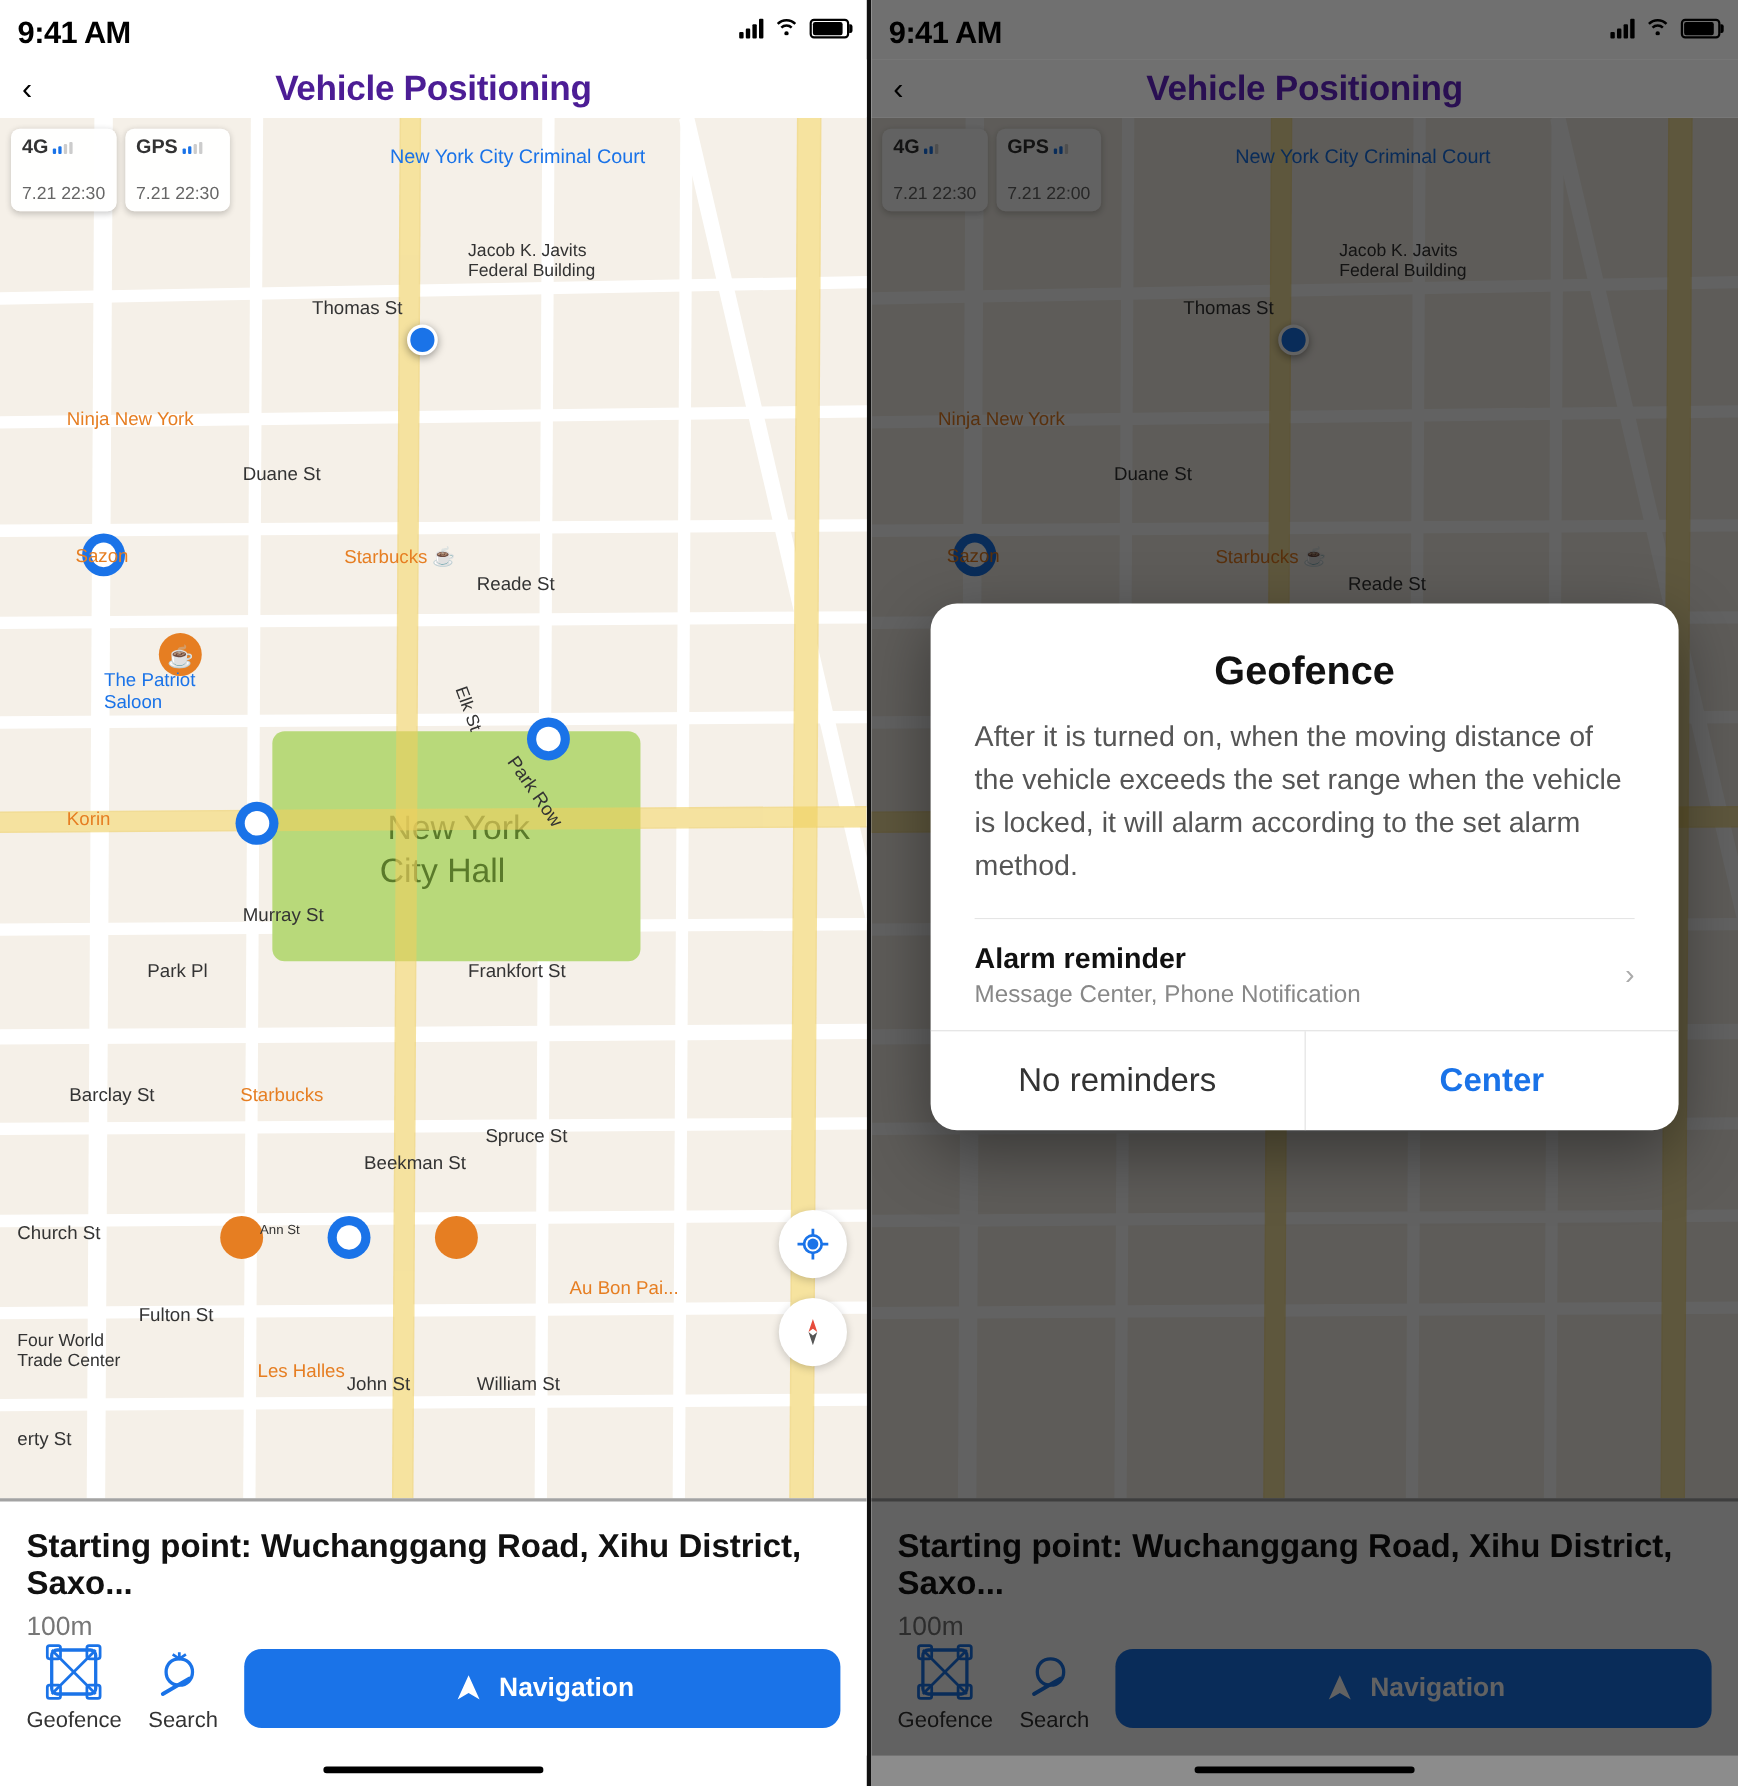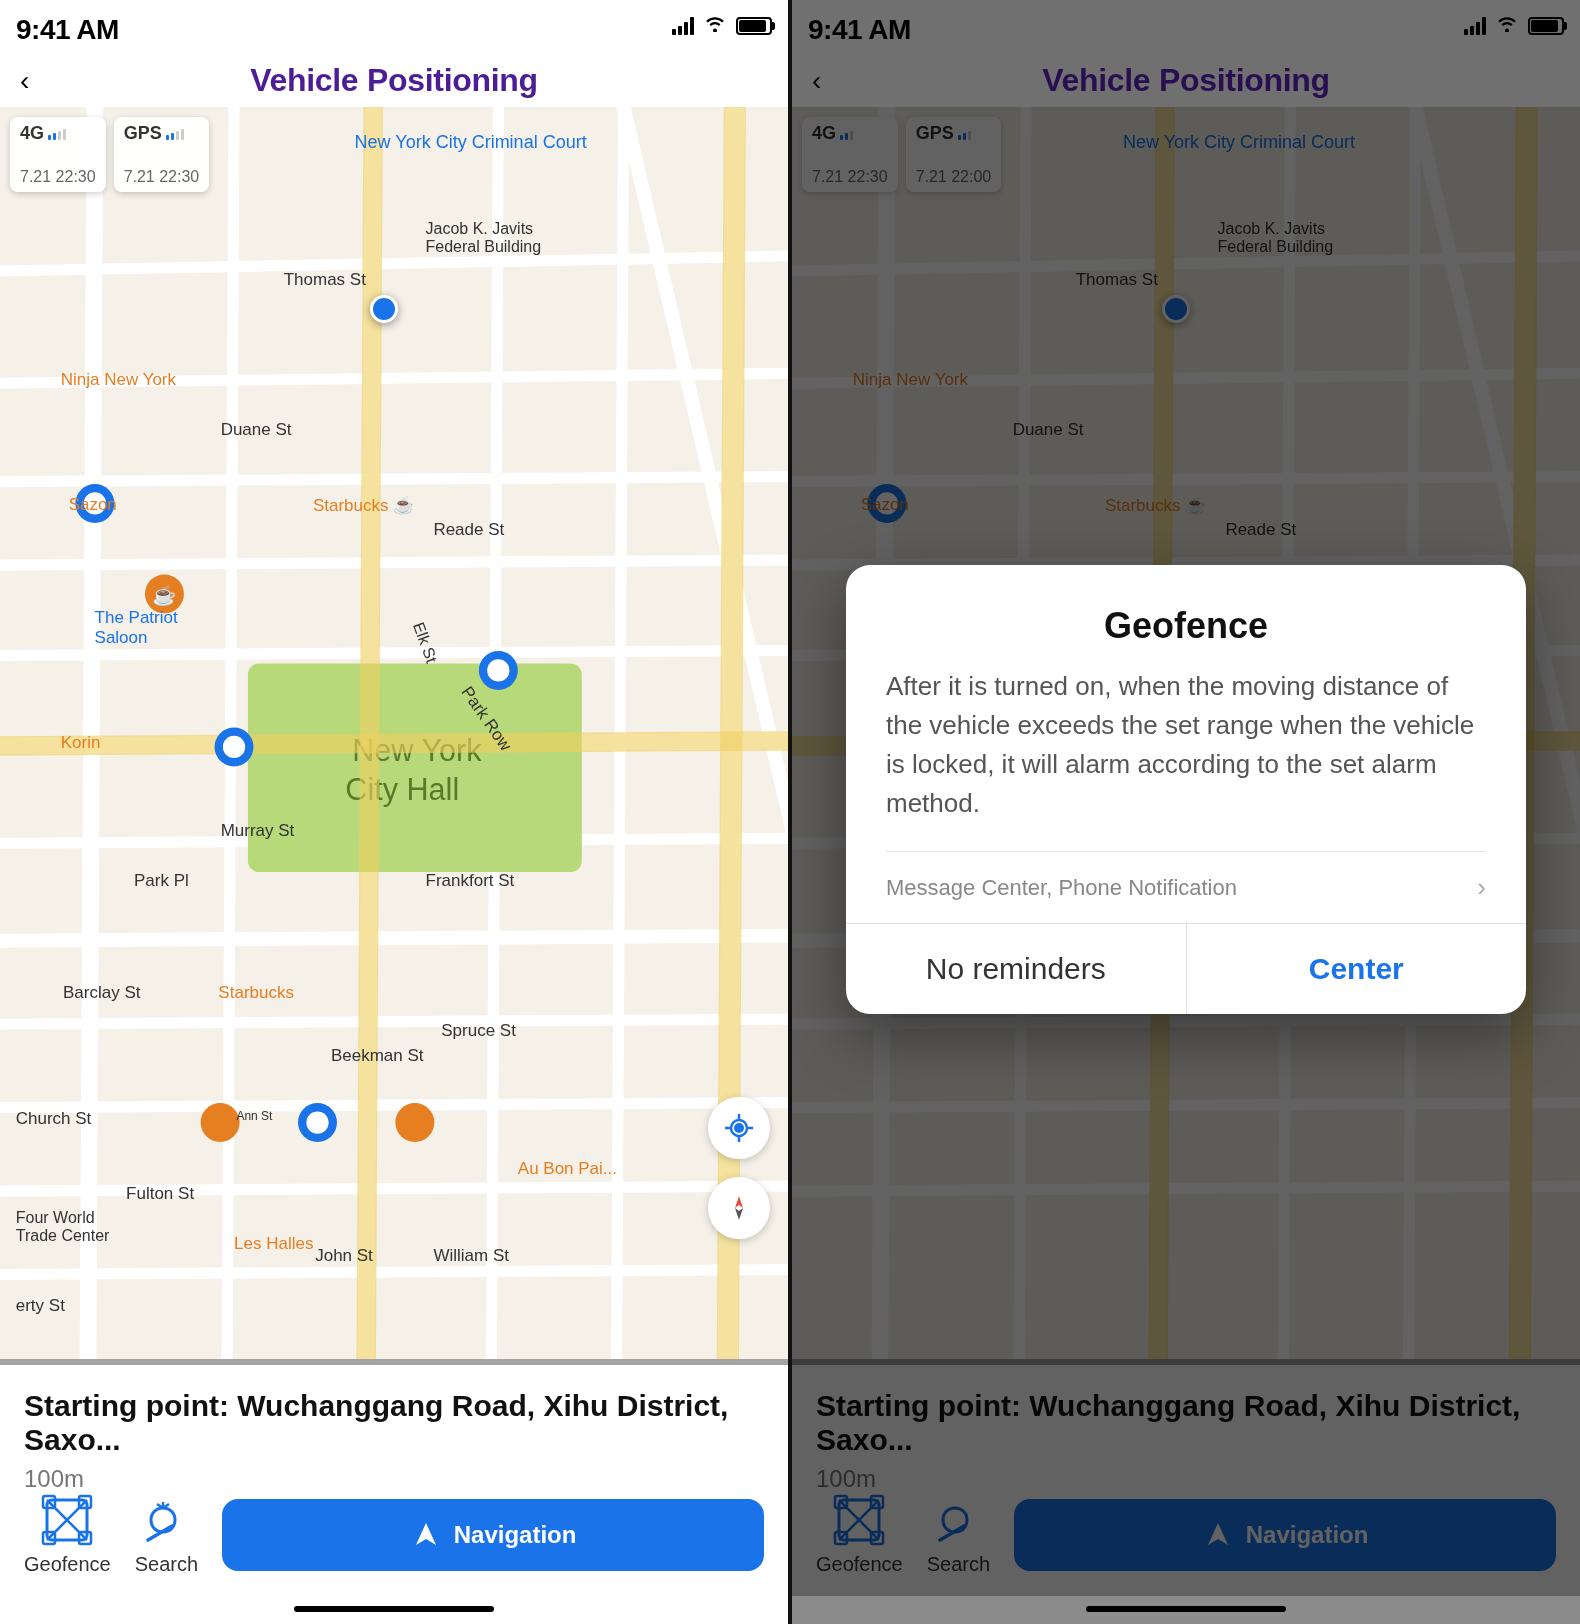--- a/index.html
+++ b/index.html
@@ -206,21 +206,21 @@
       justify-content: center;
       box-shadow: 0 2px 8px rgba(0,0,0,0.2);
       font-size: 22px;
       cursor: pointer;
     }
 
     
     .bottom-panel {
       background: #fff;
       padding: 24px 24px 20px;
-      border-top: 6px solid #a3a3a3;
+      border-top: 3px solid #a3a3a3;
       min-height: 220px;
     }
     .starting-point-title {
       font-size: 30px;
       font-weight: 700;
       color: #111;
       margin-bottom: 8px;
     }
     .starting-point-dist {
       font-size: 24px;
@@ -719,20 +719,21 @@
   <div class="home-indicator"></div>
 
   <div class="overlay-bg"></div>
 
   <div class="dialog">
     <div class="dialog-content">
       <div class="dialog-title">Geofence</div>
       <div class="dialog-body">After it is turned on, when the moving distance of the vehicle exceeds the set range when the vehicle is locked, it will alarm according to the set alarm method.</div>
       <div class="dialog-alarm">
         <div class="dialog-alarm-left">
+          <div class="dialog-alarm-label">Alarm reminder</div>
           <div class="dialog-alarm-sub">Message Center, Phone Notification</div>
         </div>
         <div class="dialog-alarm-arrow">›</div>
       </div>
     </div>
     <div class="dialog-buttons">
       <button class="dialog-btn dialog-btn-cancel">No reminders</button>
       <button class="dialog-btn dialog-btn-confirm">Center</button>
     </div>
   </div>

